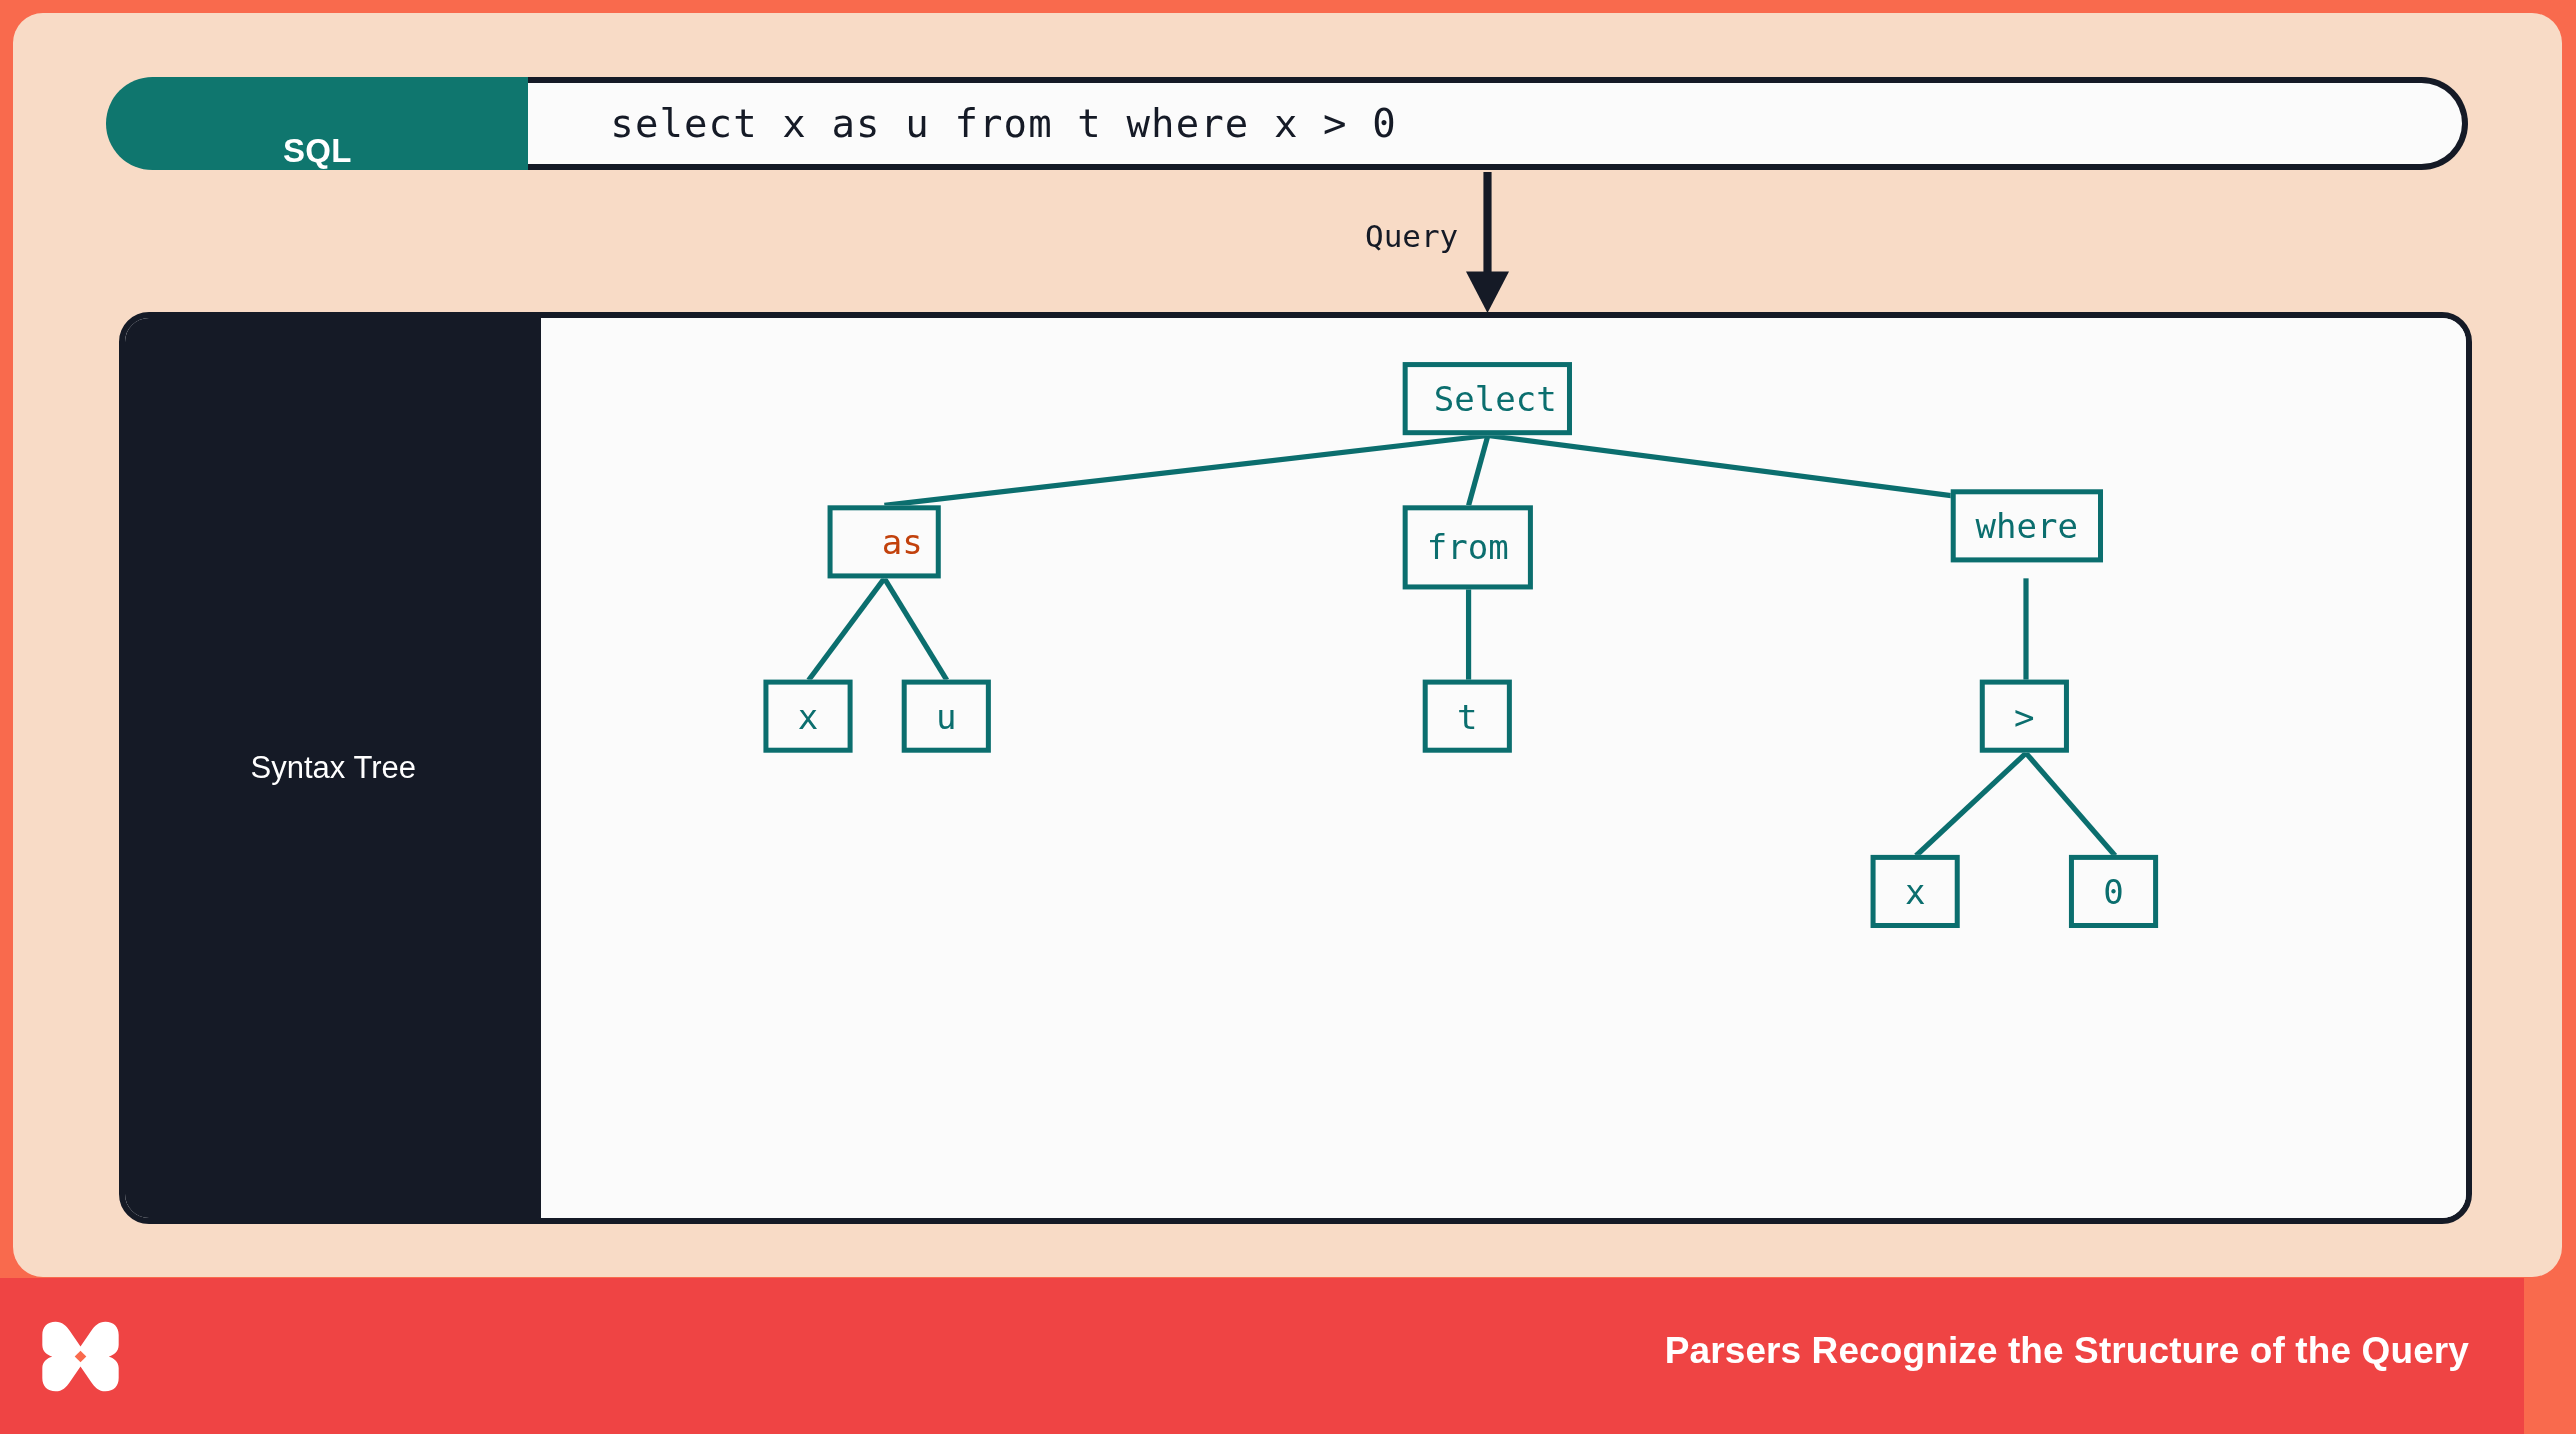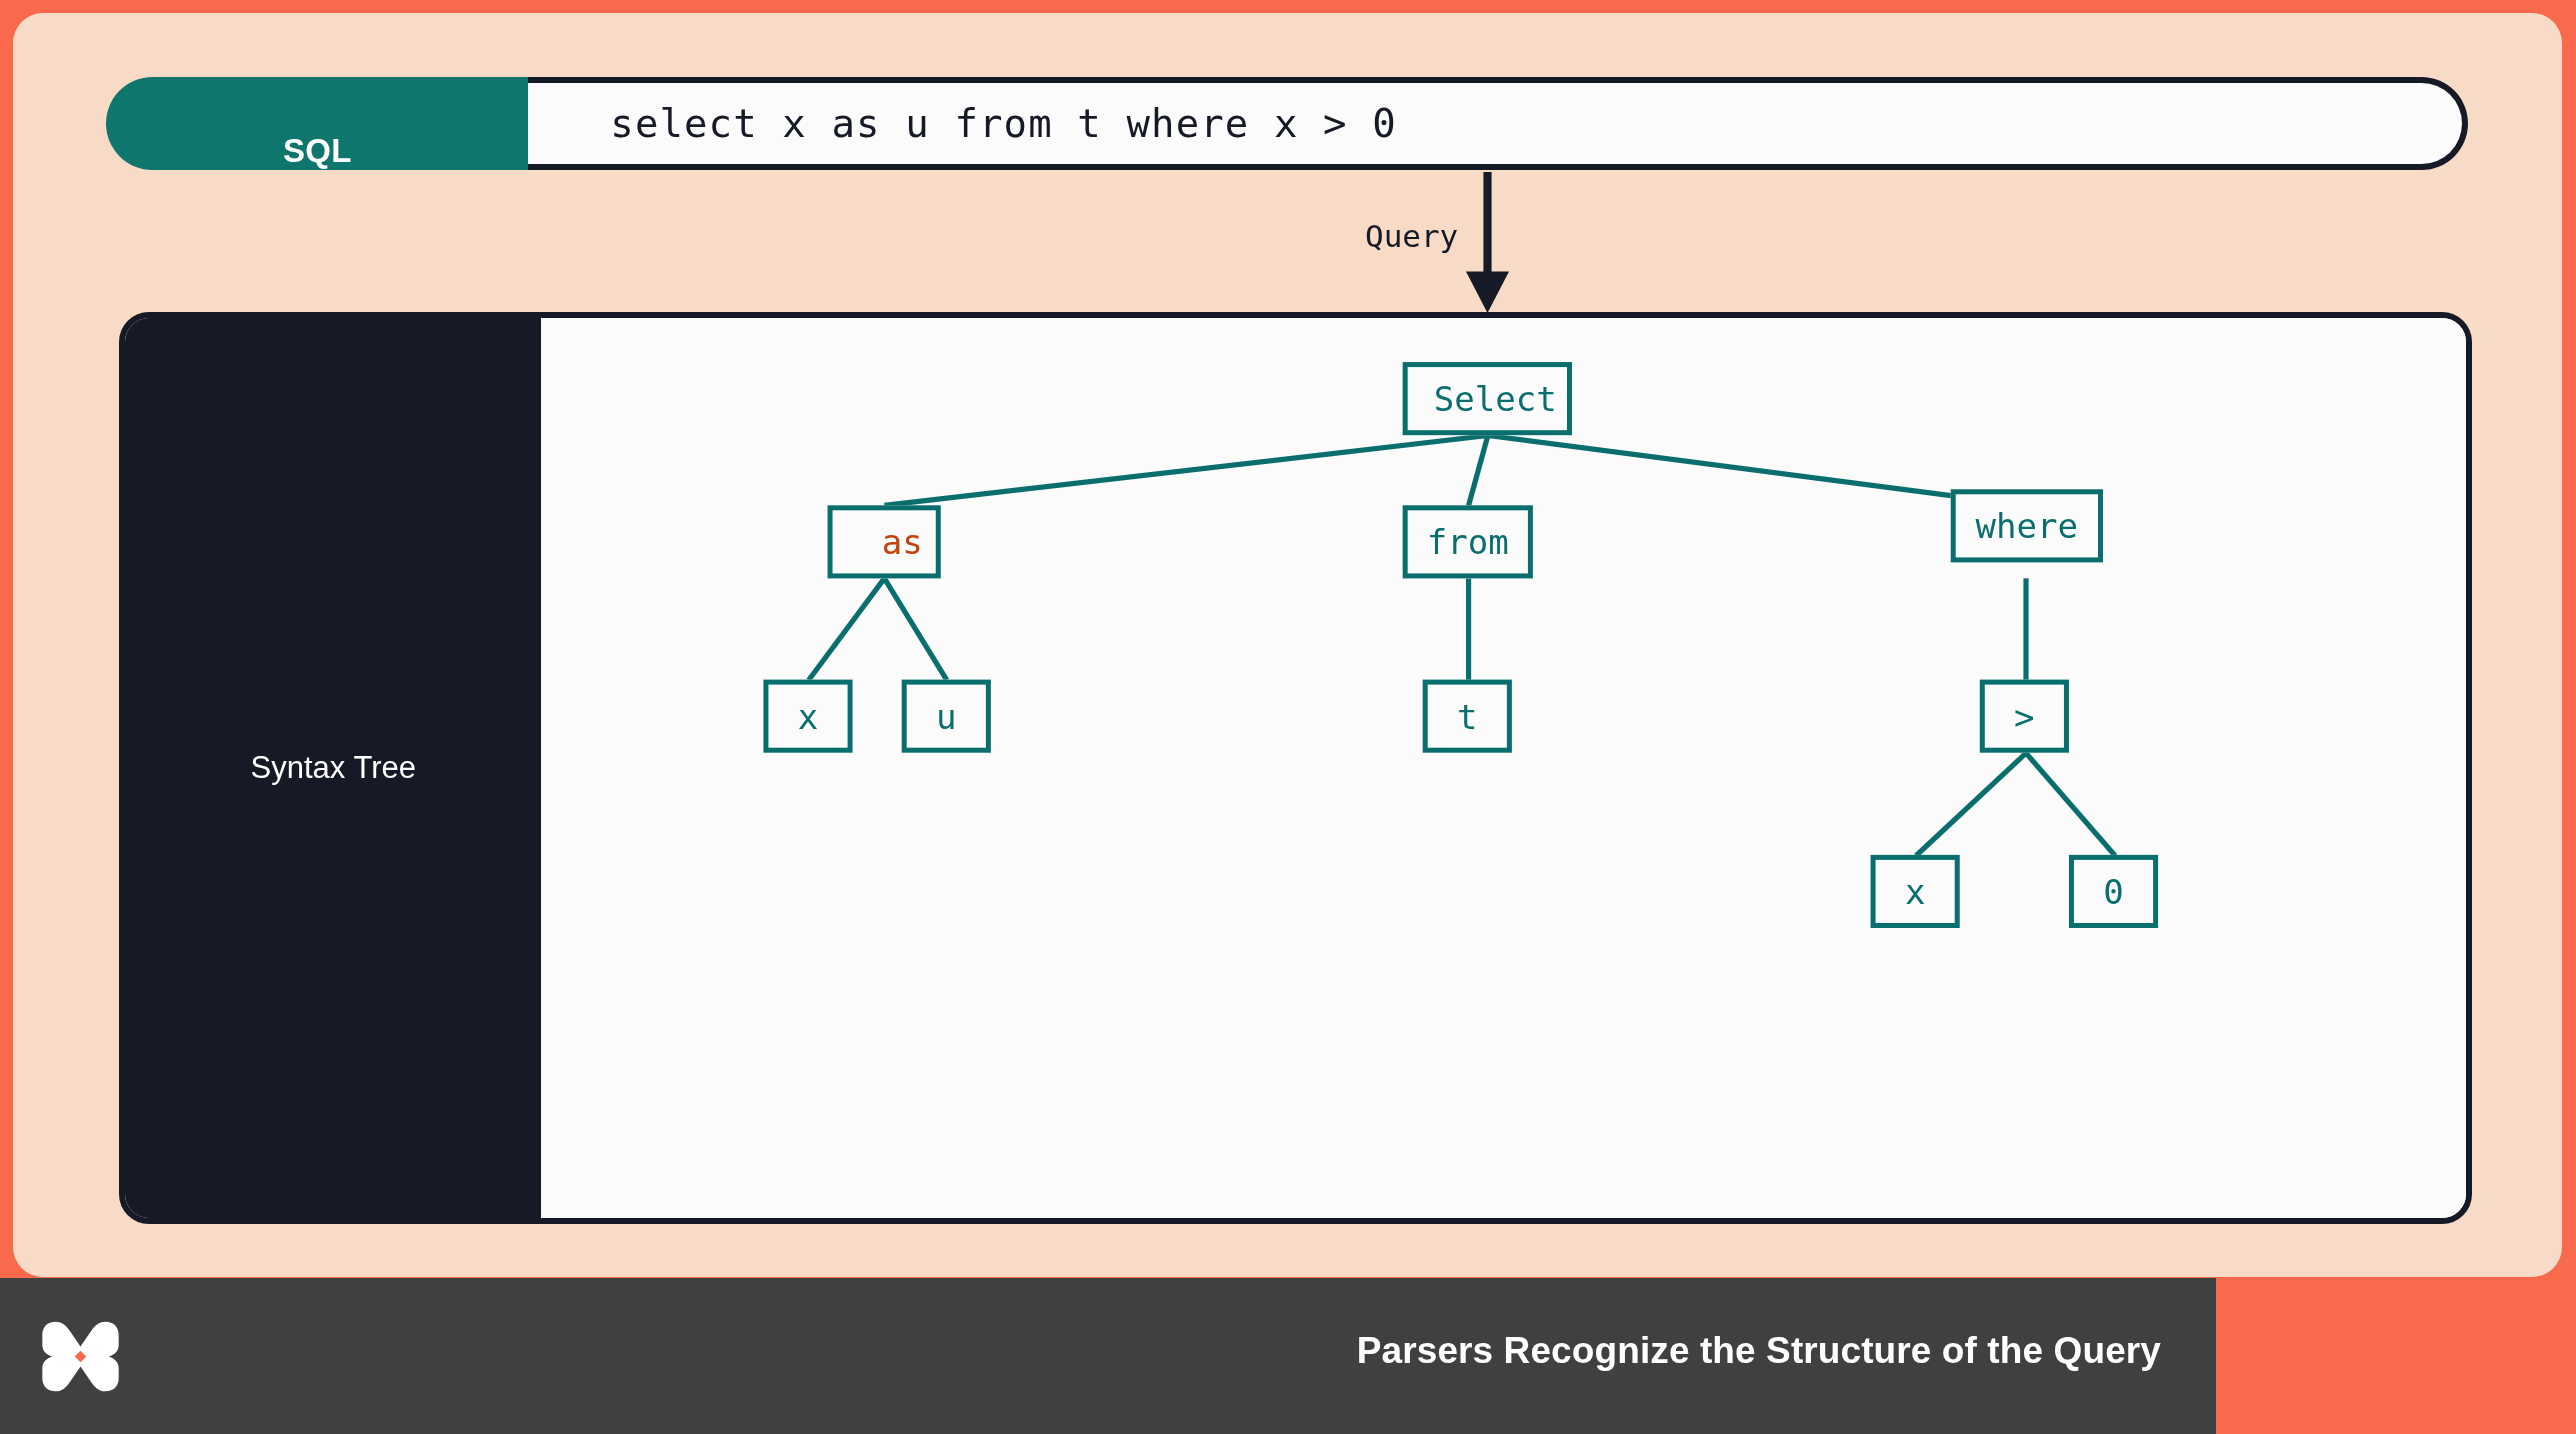--- a/index.html
+++ b/index.html
@@ -149,23 +149,23 @@
     font-family: "DejaVu Sans Mono", monospace;
     font-size: 34px;
     line-height: 1;
   }
 
   
   #footer {
     position: absolute;
     left: 0;
     top: 1278px;
-    width: 2216px;
+    width: 2524px;
     height: 157px;
-    background: #404040;
+    background: #ef4444;
     display: flex;
     align-items: center;
   }
   #footer-logo { position: absolute; left: 39px; top: 37px; }
   #footer-caption {
     position: absolute;
     right: 55px;
     top: 52px;
     color: #FFFFFF;
     font-size: 37px;
@@ -213,21 +213,21 @@
             <line x1="1998" y1="585" x2="1850" y2="723" stroke="#0B6E6E" stroke-width="7"></line>
             <line x1="1998" y1="585" x2="2118" y2="723" stroke="#0B6E6E" stroke-width="7"></line>
           </svg>
         <div id="tree-nodes" style="transform-origin: 0px 0px; position: absolute; left: 0px; top: 0px; width: 1919px; height: 897px; transform: scale(1.00193, 1.00165);">
             <div class="node-box" style="left: 860px; top: 44px; width: 169px; height: 73px; border-color: rgb(11, 110, 110); padding-left: 16px;">
               <span class="node-label" style="color: rgb(11, 110, 110);">Select</span>
             </div>
             <div class="node-box" style="left: 286px; top: 187px; width: 113px; height: 73px; border-color: rgb(11, 110, 110);">
               <span class="node-label" style="color: #c2410c; margin-left: 36px;">as</span>
             </div>
-            <div class="node-box" style="left: 860px; top: 187px; width: 130px; height: 73px; border-color: rgb(11, 110, 110);">
+            <div class="node-box" style="left: 860px; top: 187px; width: 130px; height: 84px; border-color: rgb(11, 110, 110);">
               <span class="node-label" style="color: rgb(11, 110, 110);">from</span>
             </div>
             <div class="node-box" style="left: 1407px; top: 171px; width: 152px; height: 73px; border-color: rgb(11, 110, 110);">
               <span class="node-label" style="color: rgb(11, 110, 110);">where</span>
             </div>
             <div class="node-box" style="left: 222px; top: 361px; width: 89px; height: 73px; border-color: rgb(11, 110, 110);">
               <span class="node-label" style="color: rgb(11, 110, 110);">x</span>
             </div>
             <div class="node-box" style="left: 360px; top: 361px; width: 89px; height: 73px; border-color: rgb(11, 110, 110);">
               <span class="node-label" style="color: rgb(11, 110, 110);">u</span>

